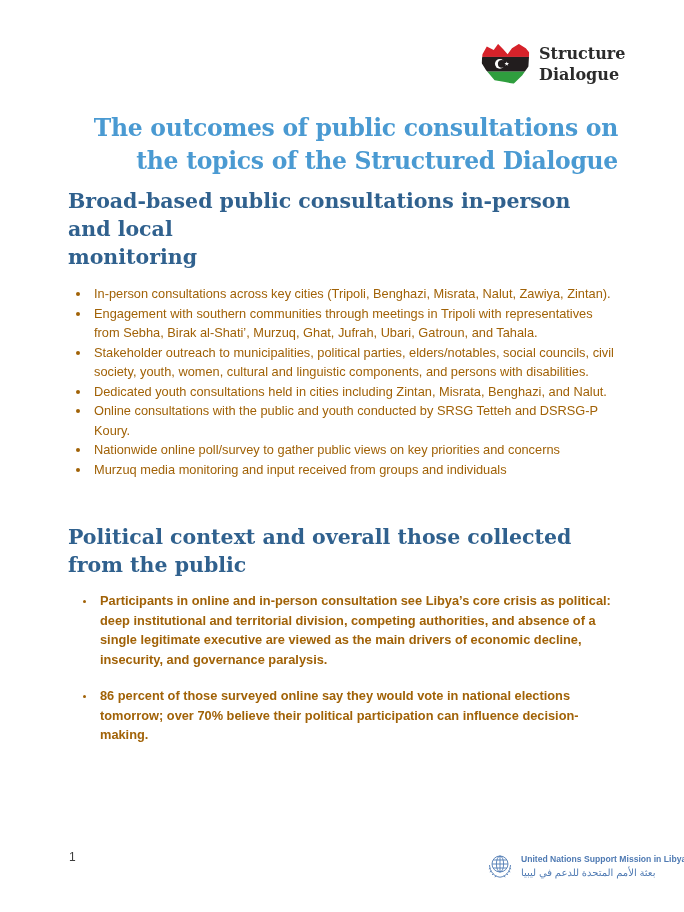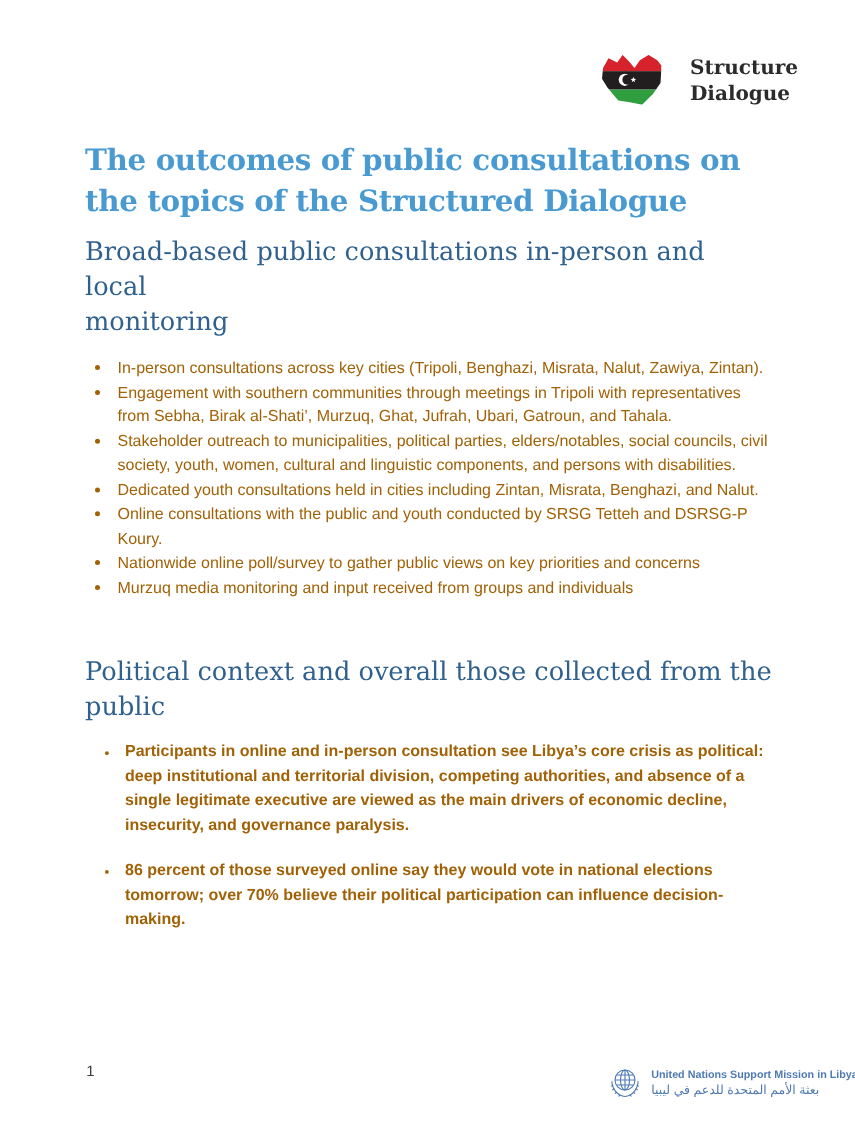--- a/index.html
+++ b/index.html
@@ -2,39 +2,40 @@
 <html><head>
 <meta charset="utf-8">
 <style>
   html,body { margin:0; padding:0; background:#ffffff; }
   .page {
     position:relative; width:684px; height:912px; background:#ffffff;
     font-family:"Liberation Sans", sans-serif; overflow:hidden;
   }
 
   
-  .brand { position:absolute; top:40px; left:479px; display:flex; align-items:flex-start; gap:21px; }
+  .brand { position:absolute; top:40px; left:479px; display:flex; align-items:flex-start; gap:8px; }
   .brand-flag { width:52px; height:46px; }
   .brand-text {
     font-family:"DejaVu Serif", serif; font-weight:bold;
     font-size:16px; line-height:21px; color:#2b2b2b; padding-top:3px;
   }
 
   
   .content { position:absolute; left:68px; width:550px; top:0; }
 
   .doc-title {
     margin:112px 0 0 0;
     font-family:"DejaVu Serif", serif; font-weight:bold;
     font-size:23.5px; line-height:33px; letter-spacing:-0.3px;
     color:#4a9ad2;
+    text-align:right;
   }
 
   .sec-heading {
-    font-family:"DejaVu Serif", serif; font-weight:normal;
+    font-family:"DejaVu Serif", serif; font-weight:bold;
     font-size:20.5px; line-height:28px; color:#30618e;
   }
   .sec-heading.first { margin:9px 0 0 0; }
   .sec-heading.second { margin:44px 0 0 0; }
 
   ul.bullets { color:#a16207; font-size:12.8px; line-height:19.5px; margin:13px 0 0 0; }
   ul.bullets.tight { padding-left:23px; }
   ul.bullets.tight li { padding-left:3px; margin:0; }
   ul.bullets.spaced { padding-left:28px; margin-top:12px;font-weight:bold; }
   ul.bullets.spaced li { padding-left:4px; margin:0 0 17px 0; }

